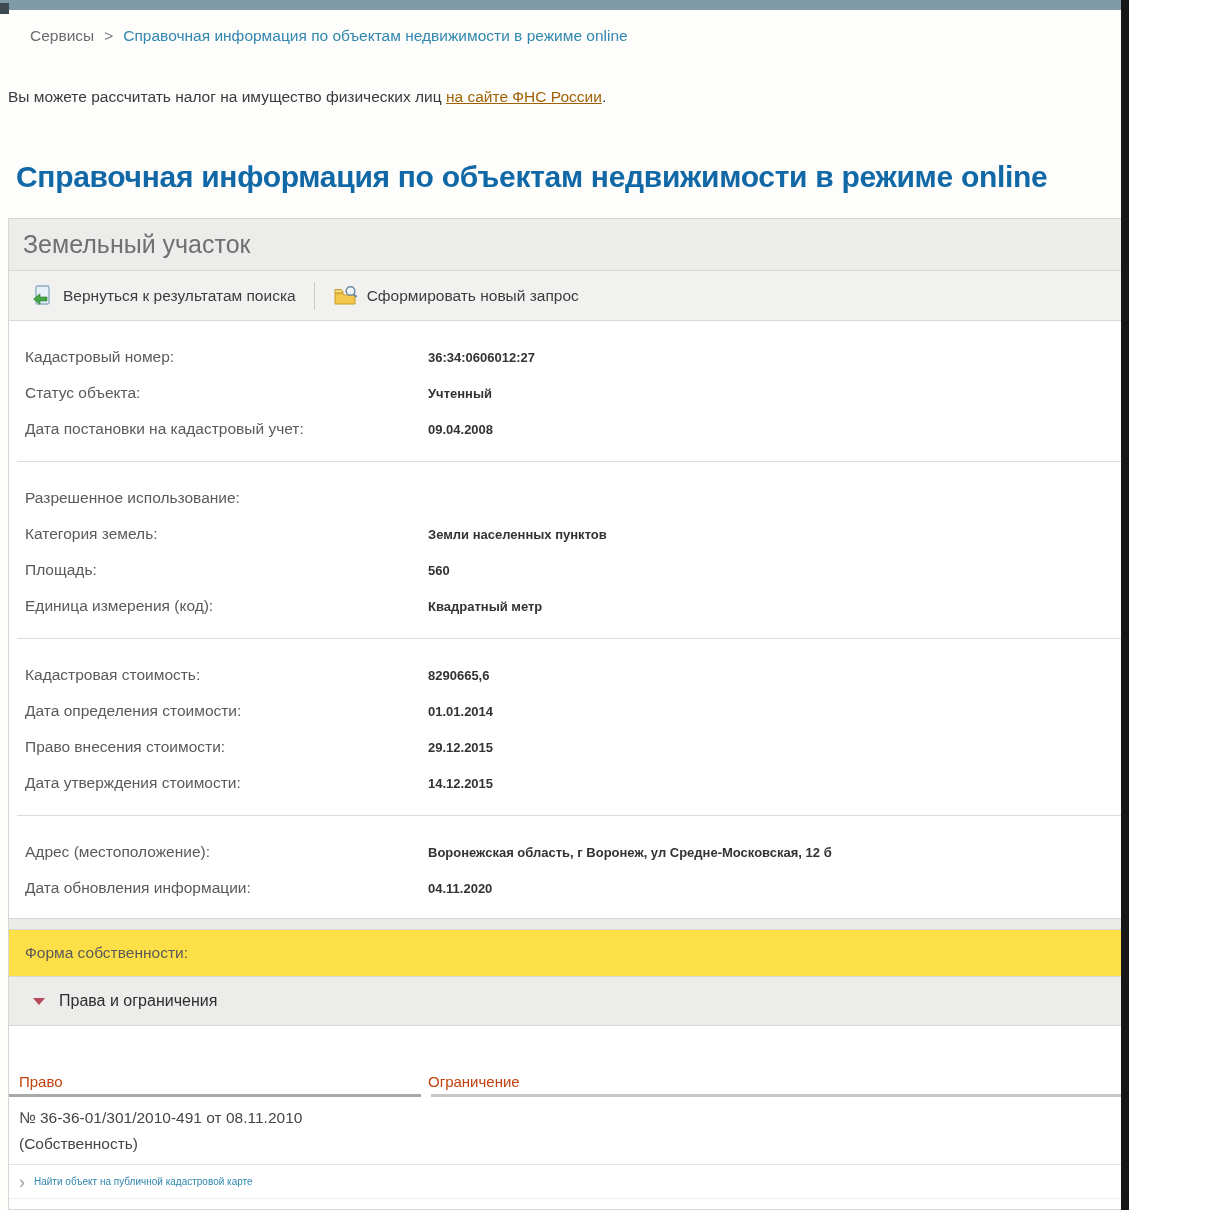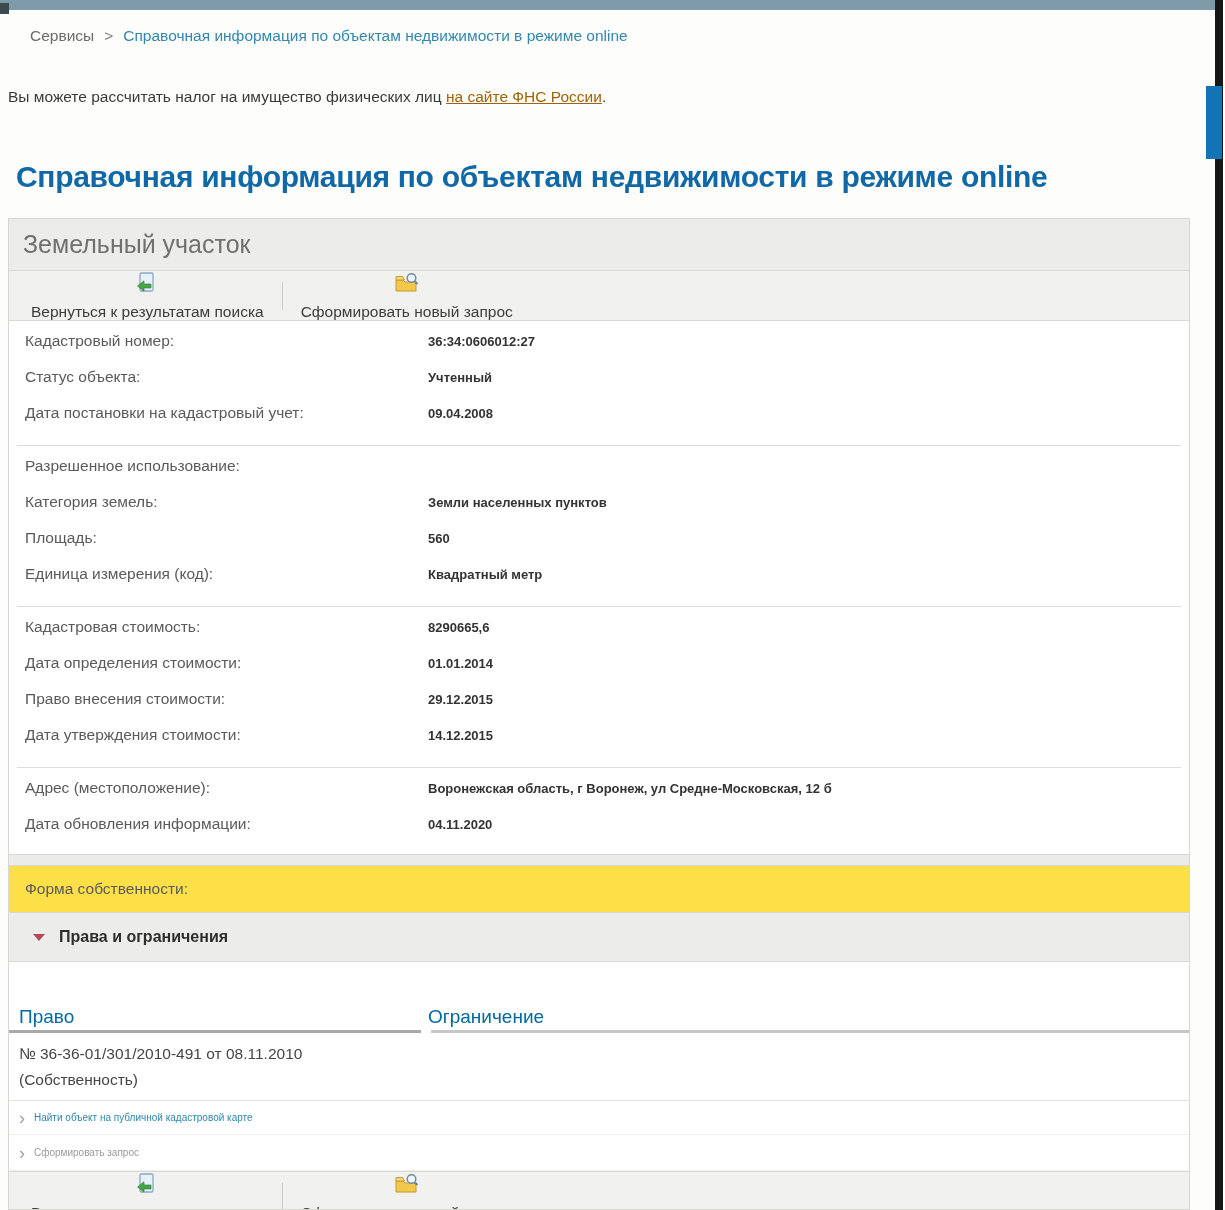--- a/index.html
+++ b/index.html
@@ -1,18 +1,18 @@
 <!DOCTYPE html>
 <html><head>
 <meta charset="utf-8">
 <style>
   * { margin:0; padding:0; box-sizing:border-box; }
   html,body { background:#ffffff; }
   body { font-family:"Liberation Sans", sans-serif; }
-  .page { position:relative; width:1223px; height:1210px; background:#fdfdfc; overflow:hidden; }
+  .page { position:relative; width:1129px; height:1210px; background:#fdfdfc; overflow:hidden; }
 
   
   .topbar { position:absolute; left:0; top:0; width:1225px; height:10px; background:#7f9aa8; }
   .top-notch { position:absolute; left:0; top:3px; width:9px; height:11px; background:#3d4a50; }
   .right-strip { position:absolute; right:0; top:0; width:8px; height:1210px; background:#171717; z-index:5; }
   .blue-tab { position:absolute; left:1206px; top:86px; width:16px; height:73px; background:#1273b6; z-index:6; }
 
   
   .breadcrumb { position:absolute; left:30px; top:27px; font-size:15.5px; color:#6b6b6b; }
   .crumb-root { color:#6b6b6b; cursor:pointer; }
@@ -27,43 +27,43 @@
   .title { position:absolute; left:16px; top:160px; width:1180px; font-size:30px; font-weight:bold; color:#1168a6; letter-spacing:-0.3px; }
 
   
   .panel { position:absolute; left:8px; top:218px; width:1182px; height:992px; background:#ffffff; border:1px solid #d6d6d3; overflow:hidden; }
 
   .panel-header { height:52px; background:#ececea; border-bottom:1px solid #d8d8d4; display:flex; align-items:center; padding-left:14px; }
   .panel-header span { font-size:25px; color:#707070; }
 
   .toolbar { height:50px; background:#f1f1ef; border-bottom:1px solid #d8d8d4; display:flex; align-items:center; padding-left:12px; }
   .toolbar.bottom { border-bottom:none; border-top:1px solid #d8d8d4; background:#f1f1ef; height:50px; }
-  .tbtn { display:flex; align-items:center; gap:8px; cursor:pointer; padding:0 10px;flex-direction:column; }
+  .tbtn { display:flex; align-items:center; gap:8px; cursor:pointer; padding:0 10px; }
   .tbtn span { font-size:15.5px; color:#3c3c3c; }
   .tsep { width:1px; height:28px; background:#c9c9c6; margin:0 8px; }
 
   
-  .fgroup { margin:0 8px; padding:2px 0 14px 0; border-bottom:1px solid #dcdcdc; }
+  .fgroup { margin:0 8px; padding:18px 0 14px 0; border-bottom:1px solid #dcdcdc; }
   .fgroup.last { border-bottom:none; padding-bottom:12px; }
   .frow { height:36px; display:flex; align-items:center; }
   .flabel { width:411px; padding-left:8px; font-size:15.5px; color:#5a5a5a; flex:0 0 auto; }
   .fvalue { font-size:13px; font-weight:bold; color:#333333; }
 
   .band { height:12px; background:#ebebe9; border-top:1px solid #d8d8d5; border-bottom:1px solid #d8d8d5; }
 
   .ownership-row { height:46px; display:flex; align-items:center; background:#fde047; }
 
   .rights-bar { height:50px; background:#ececea; border-top:1px solid #d8d8d4; border-bottom:1px solid #d8d8d4; display:flex; align-items:center; }
   .tri-down { width:0; height:0; border-left:6px solid transparent; border-right:6px solid transparent; border-top:7px solid #b5495b; margin-left:24px; margin-right:14px; }
-  .rights-title { font-size:16px; font-weight:bold; color:#2e2e2e; }
+  .rights-title { font-size:16px; font-weight:normal; color:#2e2e2e; }
 
   .rights-gap { height:42px; background:#ffffff; }
 
   .thead { height:26px; display:flex; align-items:center; }
-  .thcell { font-size:19px; color:#0369a1; }
+  .thcell { font-size:15px; color:#c2410c; }
   .thcell.c1 { width:419px; padding-left:10px; flex:0 0 auto; }
   .tunderline { height:3px; display:flex; }
   .tunderline .seg1 { width:412px; background:#a9a9a9; flex:0 0 auto; }
   .tunderline .gap { width:10px; flex:0 0 auto; }
   .tunderline .seg2 { flex:1; background:#c6c6c6; }
 
   .trow { height:68px; padding:8px 0 0 10px; border-bottom:1px solid #e3e3e1; }
   .trow div { font-size:15.5px; color:#454545; line-height:26px; }
 
   .link-row { height:34px; display:flex; align-items:center; padding-left:10px; border-bottom:1px solid #efefec; cursor:pointer; }

